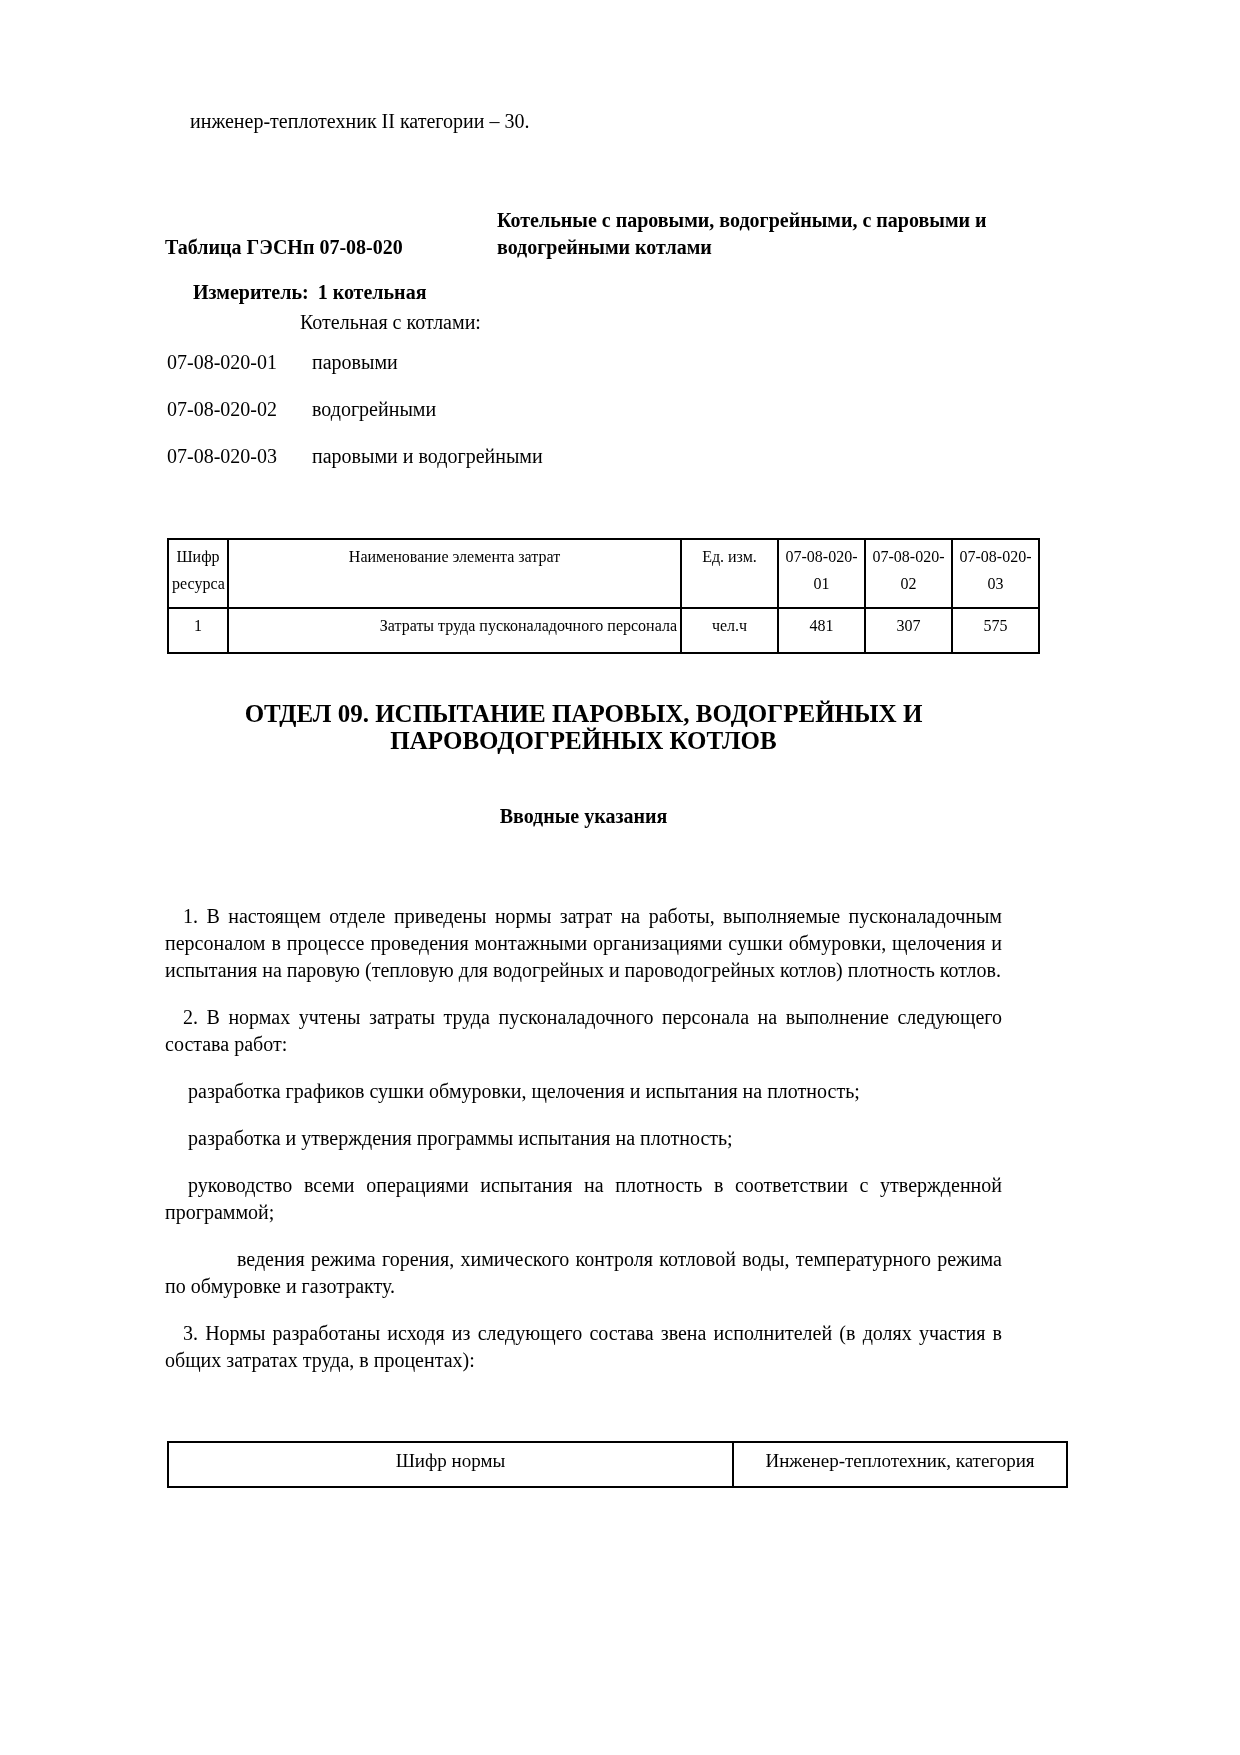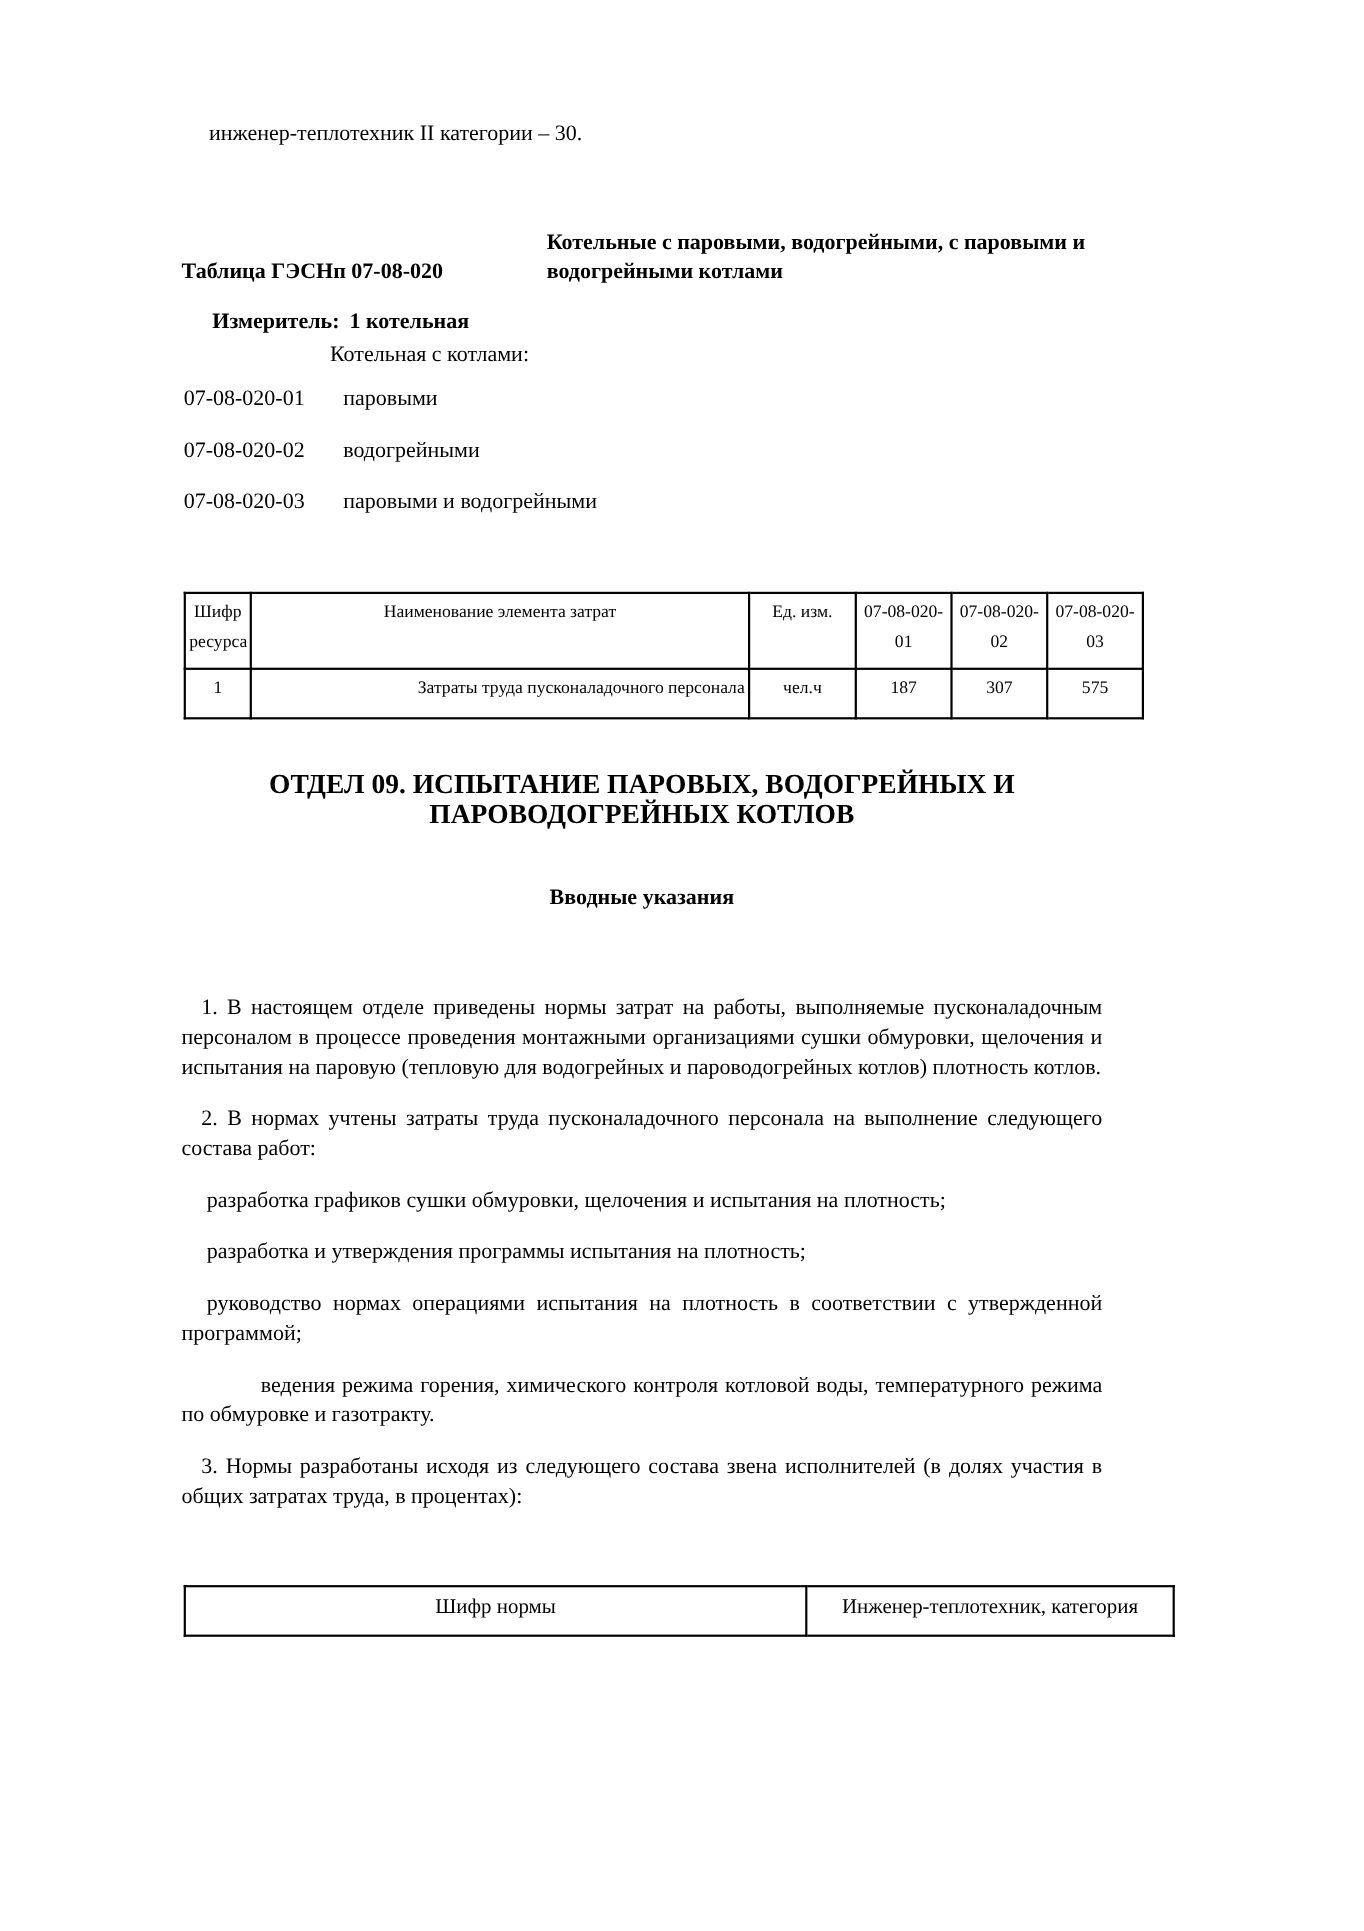--- a/index.html
+++ b/index.html
@@ -128,37 +128,37 @@
       <td>Наименование элемента затрат</td>
       <td>Ед. изм.</td>
       <td>07-08-020-01</td>
       <td>07-08-020-02</td>
       <td>07-08-020-03</td>
     </tr>
     <tr class="drow">
       <td>1</td>
       <td class="name-cell">Затраты труда пусконаладочного персонала</td>
       <td>чел.ч</td>
-      <td>187</td>
+      <td>481</td>
       <td>307</td>
       <td>575</td>
     </tr>
   </tbody>
     </table>
 
   <div class="section-heading">ОТДЕЛ 09. ИСПЫТАНИЕ ПАРОВЫХ, ВОДОГРЕЙНЫХ И ПАРОВОДОГРЕЙНЫХ КОТЛОВ</div>
 
   <div class="subheading">Вводные указания</div>
 
   <div class="para first-para">1. В настоящем отделе приведены нормы затрат на работы, выполняемые пусконаладочным персоналом в процессе проведения монтажными организациями сушки обмуровки, щелочения и испытания на паровую (тепловую для водогрейных и пароводогрейных котлов) плотность котлов.</div>
   <div class="para">2. В нормах учтены затраты труда пусконаладочного персонала на выполнение следующего состава работ:</div>
 
   <div class="work-item">разработка графиков сушки обмуровки, щелочения и испытания на плотность;</div>
   <div class="work-item">разработка и утверждения программы испытания на плотность;</div>
-  <div class="work-item">руководство нормах операциями испытания на плотность в соответствии с утвержденной программой;</div>
+  <div class="work-item">руководство всеми операциями испытания на плотность в соответствии с утвержденной программой;</div>
   <div class="work-item deep-indent">ведения режима горения, химического контроля котловой воды, температурного режима по обмуровке и газотракту.</div>
 
   <div class="para">3. Нормы разработаны исходя из следующего состава звена исполнителей (в долях участия в общих затратах труда, в процентах):</div>
 
   <table class="staff">
     <colgroup>
       <col style="width:565px">
         <col style="width:334px">
     </colgroup>
     <tbody>

